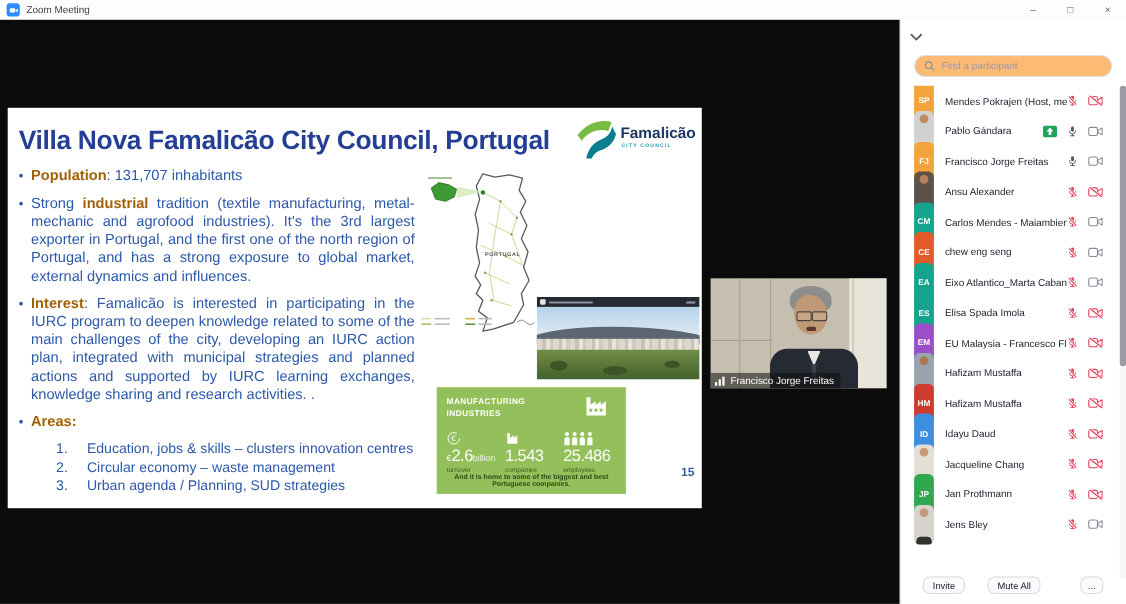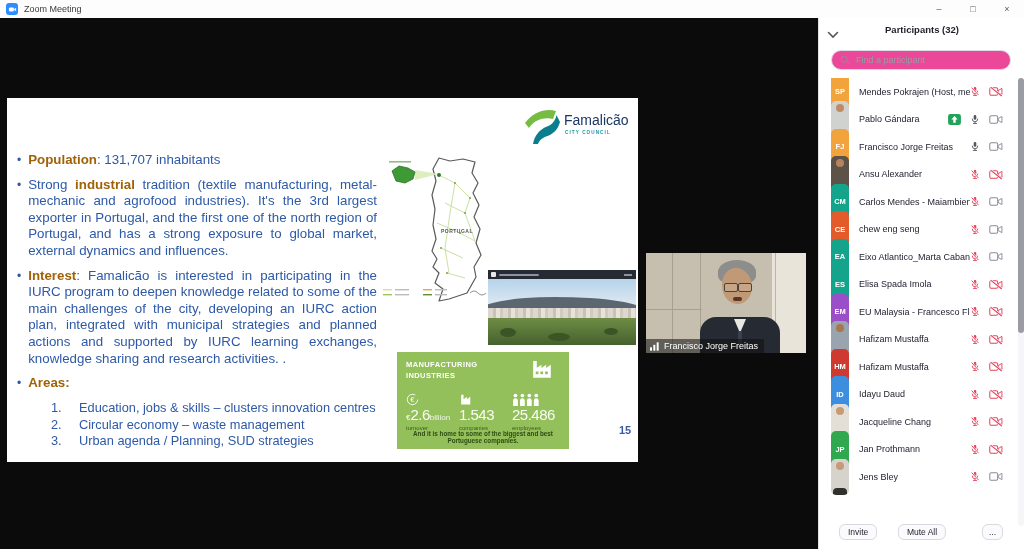--- a/index.html
+++ b/index.html
@@ -19,21 +19,21 @@
 
   
   .stage{position:absolute;left:0;top:18px;width:818px;height:531px;background:#0b0b0b;}
 
   
   .slide{position:absolute;left:7px;top:80px;width:631px;height:364px;background:#ffffff;}
   .slide-title{position:absolute;left:10px;top:16px;width:505px;font-size:24px;font-weight:bold;
                color:#233E94;letter-spacing:-0.3px;}
   .logo{position:absolute;right:6px;top:8px;width:112px;height:40px;}
   .logo-mark{position:absolute;left:0;top:0;width:40px;height:40px;}
-  .logo-name{position:absolute;left:44px;top:6px;font-size:14px;font-weight:normal;color:#1B3763;}
+  .logo-name{position:absolute;left:44px;top:6px;font-size:14px;font-weight:bold;color:#1B3763;}
   .logo-sub{position:absolute;left:45px;top:24px;font-size:4.6px;letter-spacing:1.1px;color:#1695A3;font-weight:bold;}
 
   .slide-text{position:absolute;left:10px;top:54px;width:360px;}
   .bullet{display:flex;gap:7px;margin-bottom:8px;}
   .dot{font-size:12px;line-height:16.6px;color:#2D59A8;}
   .btxt{margin:0;text-align:justify;font-size:13.3px;line-height:16.6px;color:#2D59A8;}
   .btxt b{color:#a16207;}
   .areas{margin-top:2px;}
   .area-item{display:flex;font-size:12.8px;line-height:16.8px;color:#2D59A8;margin-left:34px;}
   .area-num{width:28px;}
@@ -91,21 +91,21 @@
             background:rgba(15,15,15,.55);color:#fff;font-size:9px;padding:2px 6px 2px 4px;}
   .fj-label svg{width:10px;height:9px;}
 
   
   .panel{position:absolute;left:818px;top:18px;width:206px;height:531px;background:#fff;border-left:1px solid #e2e2e6;}
   .panel-header{position:absolute;left:0;top:0;width:100%;height:26px;}
   .collapse{position:absolute;left:8px;top:7px;width:12px;height:10px;cursor:pointer;}
   .panel-title{position:absolute;left:0;top:6px;width:100%;text-align:center;font-size:9.5px;
                font-weight:bold;color:#1F1F28;}
   .searchbox{position:absolute;left:12px;top:32px;width:180px;height:20px;border:1px solid #dcdce2;
-             border-radius:11px;display:flex;align-items:center;gap:4px;padding:0 8px;box-sizing:border-box;background:#ec4899;}
+             border-radius:11px;display:flex;align-items:center;gap:4px;padding:0 8px;box-sizing:border-box;background:#fdba74;}
   .searchbox svg{width:10px;height:10px;flex:0 0 10px;}
   .searchbox input{border:none;outline:none;flex:1;font-size:9px;color:#333;background:transparent;
                    font-family:"Liberation Sans",sans-serif;width:100%;}
   .searchbox input::placeholder{color:#9a9aa5;}
 
   .plist{position:absolute;left:0;top:60px;width:100%;height:440px;overflow:hidden;}
   .p-row{display:flex;align-items:center;height:27.5px;padding:0 22px 0 12px;cursor:pointer;}
   .avatar{width:18px;height:36px;border-radius:5px;color:#fff;font-size:7.5px;font-weight:bold;
           display:flex;align-items:center;justify-content:center;flex:0 0 18px;position:relative;overflow:hidden;}
   .ph-head{position:absolute;top:3px;left:50%;transform:translateX(-50%);width:8px;height:8px;border-radius:50%;}
@@ -144,20 +144,21 @@
     <div class="win-controls">
       <span class="win-btn">–</span>
       <span class="win-btn">□</span>
       <span class="win-btn">×</span>
     </div>
   </div>
 
   <div class="stage">
 
     <div class="slide">
+      <div class="slide-title">Villa Nova Famalicão City Council, Portugal</div>
 
       <div class="logo">
         <span class="logo-mark">
           <svg viewBox="0 0 40 40">
             <path d="M5 17 C13 6 26 2 36 5 L33 13 C25 11 15 13 9 22 Z" fill="#76BC43"></path>
             <path d="M13 38 C14.5 30 19 23.5 27 20.5 C32.5 18.5 35.5 14.5 36.5 9 L40 16 C38 24 32 29 26 30.5 C21 32.5 19 35.5 18 38 Z" fill="#0A7E8C"></path>
           </svg>
         </span>
         <span class="logo-name">Famalicão</span>
         <span class="logo-sub">CITY COUNCIL</span>
@@ -336,21 +337,20 @@
     </div>
   </div>
 
   <div class="panel">
     <div class="panel-header">
       <span class="collapse">
         <svg viewBox="0 0 12 8">
             <path d="M1.5 1.5 L6 6 L10.5 1.5" fill="none" stroke="#555" stroke-width="1.6" stroke-linecap="round"></path>
           </svg>
       </span>
-      <div class="panel-title">Participants (32)</div>
     </div>
 
     <div class="searchbox">
       <svg viewBox="0 0 14 14">
           <circle cx="6" cy="6" r="4.2" fill="none" stroke="#8E8E9A" stroke-width="1.4"></circle>
           <path d="M9.2 9.2 L12.6 12.6" stroke="#8E8E9A" stroke-width="1.4" stroke-linecap="round"></path>
         </svg>
       <input type="text" placeholder="Find a participant" style="">
     </div>
 

